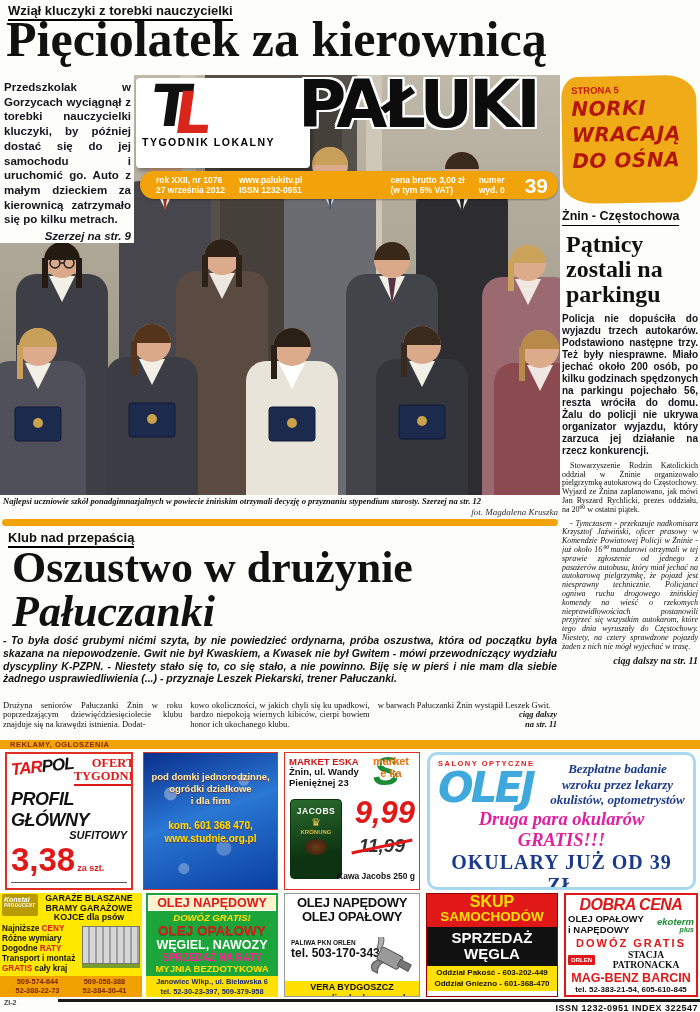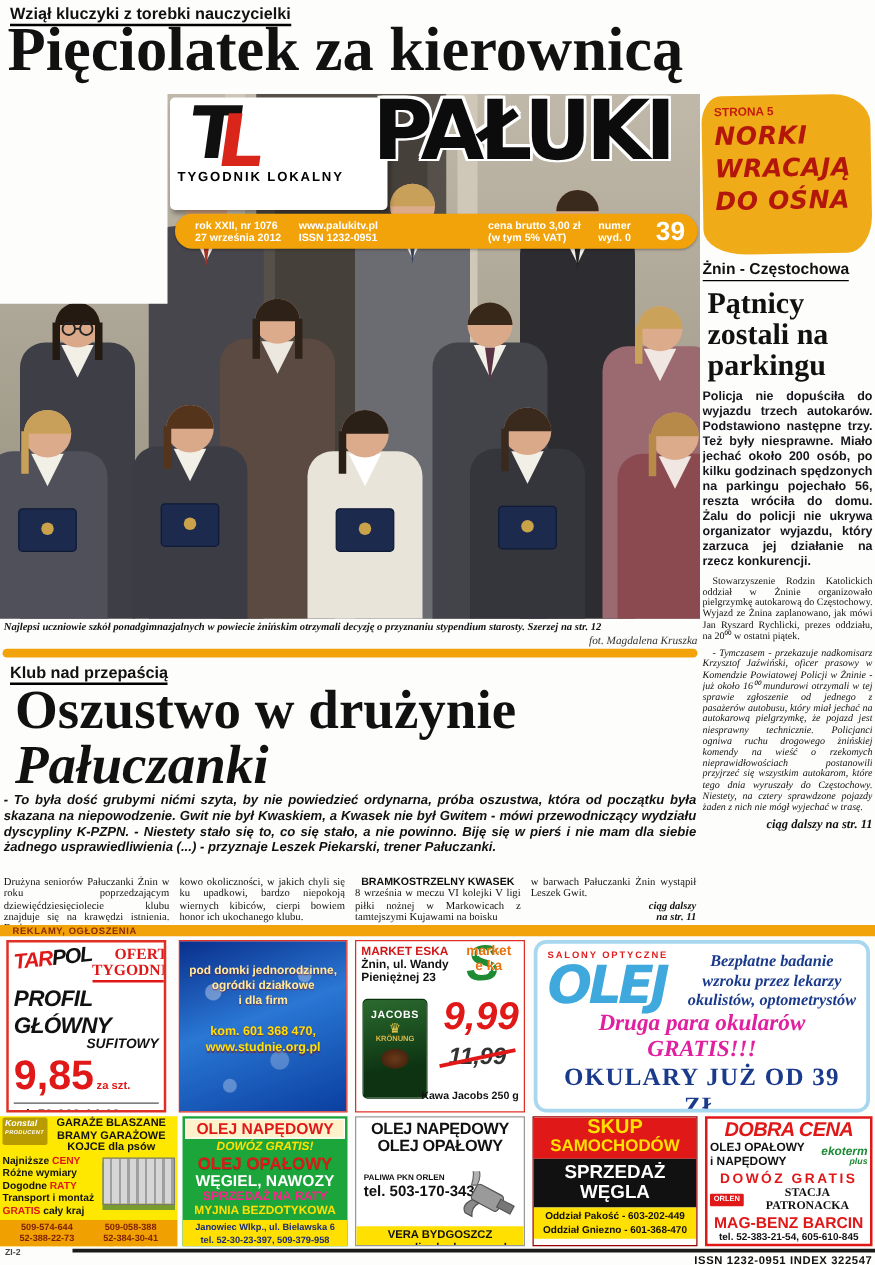--- a/index.html
+++ b/index.html
@@ -351,20 +351,24 @@
           <rect x="494" y="288" width="96" height="162" rx="20" fill="#8a4a50"></rect>
           <polygon points="527,290 553,290 540,316" fill="#f0e6e2"></polygon>
           <circle cx="540" cy="274" r="19" fill="#dcab8c"></circle>
           <path d="M521 274 A 19 19 0 0 1 559 274 Z" fill="#b88a4a"></path>
           <rect x="519" y="272" width="6" height="34" fill="#b88a4a"></rect>
         </g>
     </svg>
   </div>
   <div class="abs white-patch"></div>
 
+  <div class="abs lead-left">
+    <span>Przedszkolak w Gorzycach wyciągnął z torebki nauczycielki kluczyki, by później dostać się do jej samochodu i uruchomić go. Auto z małym dzieckiem za kierownicą zatrzymało się po kilku metrach.</span>
+    <span class="more">Szerzej na str. 9</span>
+  </div>
 
   <div class="abs tl-box">
     <span class="tl-glyphs"><span class="tl-t">T</span><span class="tl-l">L</span></span>
     <div class="tl-sub">TYGODNIK LOKALNY</div>
   </div>
   <div class="abs paluki">PAŁUKI</div>
   <div class="abs info-bar">
     <span class="info-seg">
       <span>rok XXII, nr 1076</span><br>
       <span>27 września 2012</span>
@@ -408,45 +412,41 @@
   <div class="abs orange-rule"></div>
 
   <div class="abs f-kicker">Klub nad przepaścią</div>
   <div class="abs f-h1">Oszustwo w drużynie</div>
   <div class="abs f-h2">Pałuczanki</div>
   <div class="abs f-lead">- To była dość grubymi nićmi szyta, by nie powiedzieć ordynarna, próba oszustwa, która od początku była skazana na niepowodzenie. Gwit nie był Kwaskiem, a Kwasek nie był Gwitem - mówi przewodniczący wydziału dyscypliny K-PZPN. - Niestety stało się to, co się stało, a nie powinno. Biję się w pierś i nie mam dla siebie żadnego usprawiedliwienia (...) - przyznaje Leszek Piekarski, trener Pałuczanki.</div>
   <div class="abs f-cols">
     <div class="f-col">Drużyna seniorów Pałuczanki Żnin w roku poprzedzającym dziewięćdziesięciolecie klubu znajduje się na krawędzi istnienia. Dodat-</div>
     <div class="f-col">kowo okoliczności, w jakich chyli się ku upadkowi, bardzo niepokoją wiernych kibiców, cierpi bowiem honor ich ukochanego klubu.</div>
     <div class="f-col">
-      <span class="head">BRAMKOSTRZELNY KWASEK</span>
-      <span>8 września w meczu VI kolejki V ligi piłki nożnej w Markowicach z tamtejszymi Kujawami na boisku</span>
-    </div>
-    <div class="f-col">
       <span>w barwach Pałuczanki Żnin wystąpił Leszek Gwit.</span>
       <span class="more">ciąg dalszy</span>
       <span class="more">na str. 11</span>
     </div>
   </div>
 
   <div class="abs ads-strip">
     <div class="ads-label">REKLAMY, OGŁOSZENIA</div>
   </div>
 
   <div class="abs ad ad-tarpol">
     <div class="tp-row">
       <span class="tp-logo"><span class="tar">TAR</span><span>POL</span></span>
       <span class="tp-offer">
         <span>OFERTA</span>
         <span class="u">TYGODNIA</span>
       </span>
     </div>
     <div class="tp-product">PROFIL GŁÓWNY</div>
     <div class="tp-sub">SUFITOWY</div>
-    <div class="tp-price"><span>9,85</span><span class="tp-unit">za szt.</span></div>
+    <div class="tp-price"><span>3,38</span><span class="tp-unit">za szt.</span></div>
     <div class="tp-tel">tel. 52-303-14-08</div>
 
   </div>
 
   <div class="abs ad ad-studnie">
     <div class="st-body">
       <span>pod domki jednorodzinne,</span><br>
       <span>ogródki działkowe</span><br>
       <span>i dla firm</span>
     </div>

